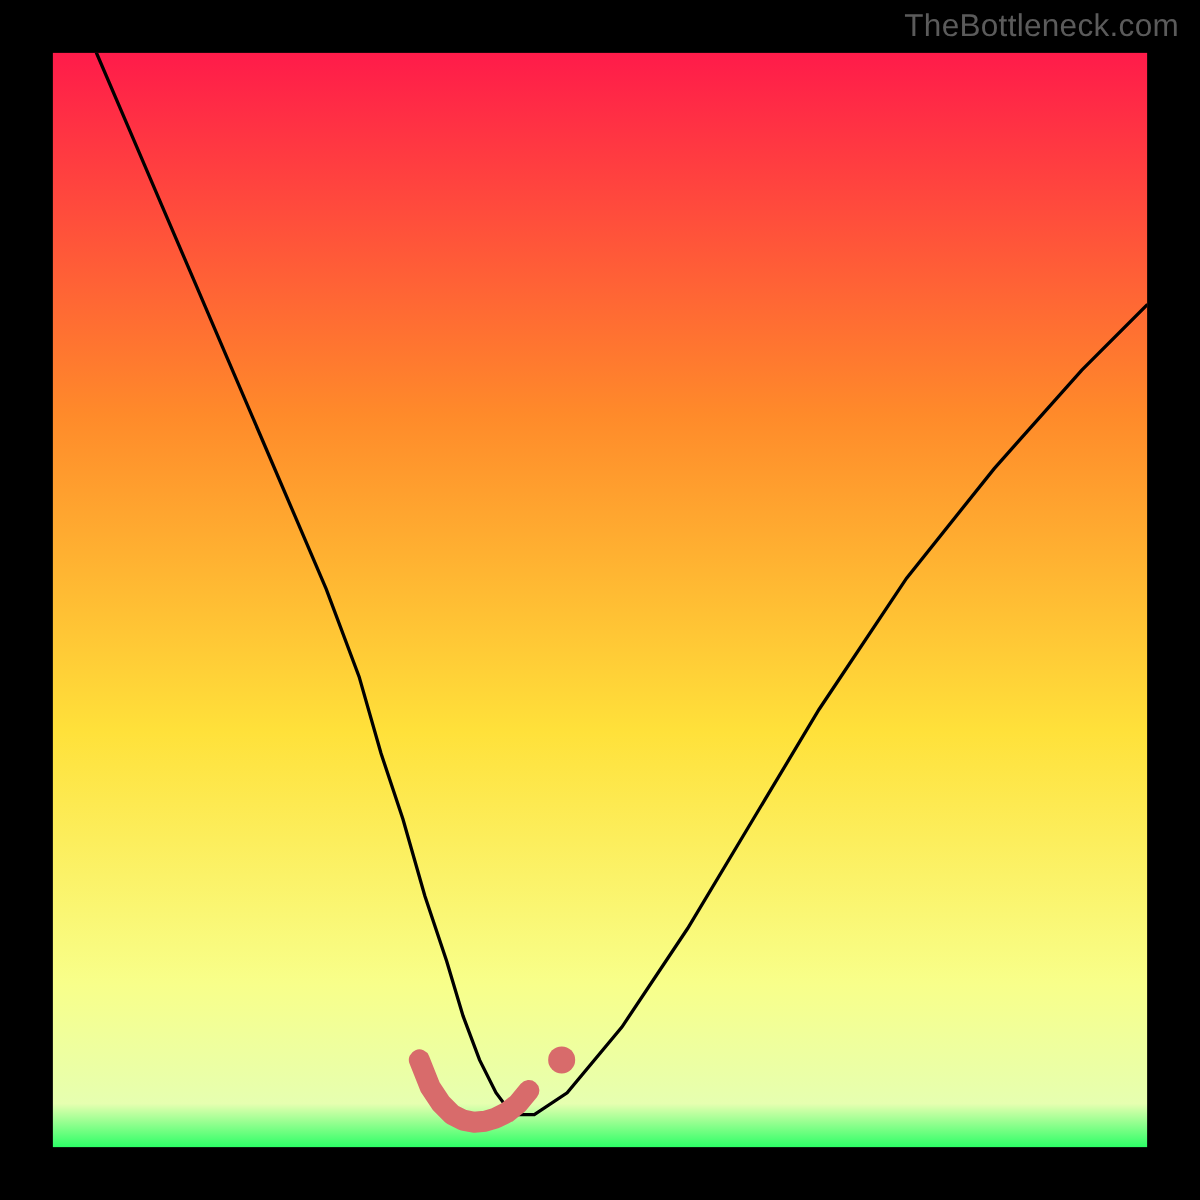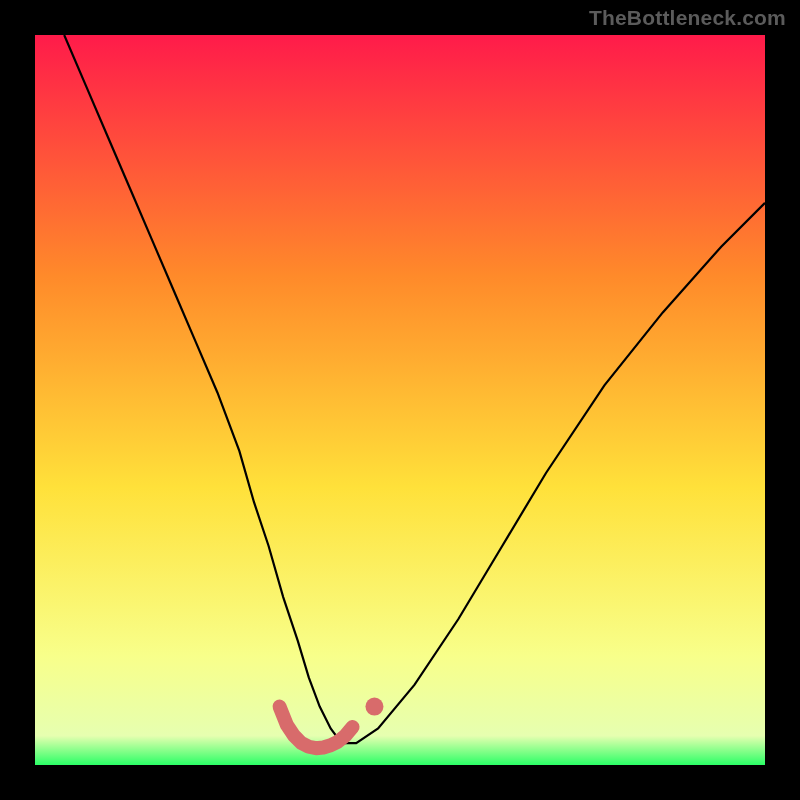--- a/index.html
+++ b/index.html
@@ -17,21 +17,21 @@
     top: 0;
     width: 800px;
     height: 800px;
   }
   .watermark {
     position: absolute;
     top: 6px;
     right: 14px;
     color: #5b5b5b;
     font-size: 21px;
-    font-weight: 700;
+    font-weight: 400;
     letter-spacing: 0.2px;
   }
   
   .plot-area {
     position: absolute;
     left: 35px;
     top: 35px;
     width: 730px;
     height: 730px;
     overflow: hidden;

